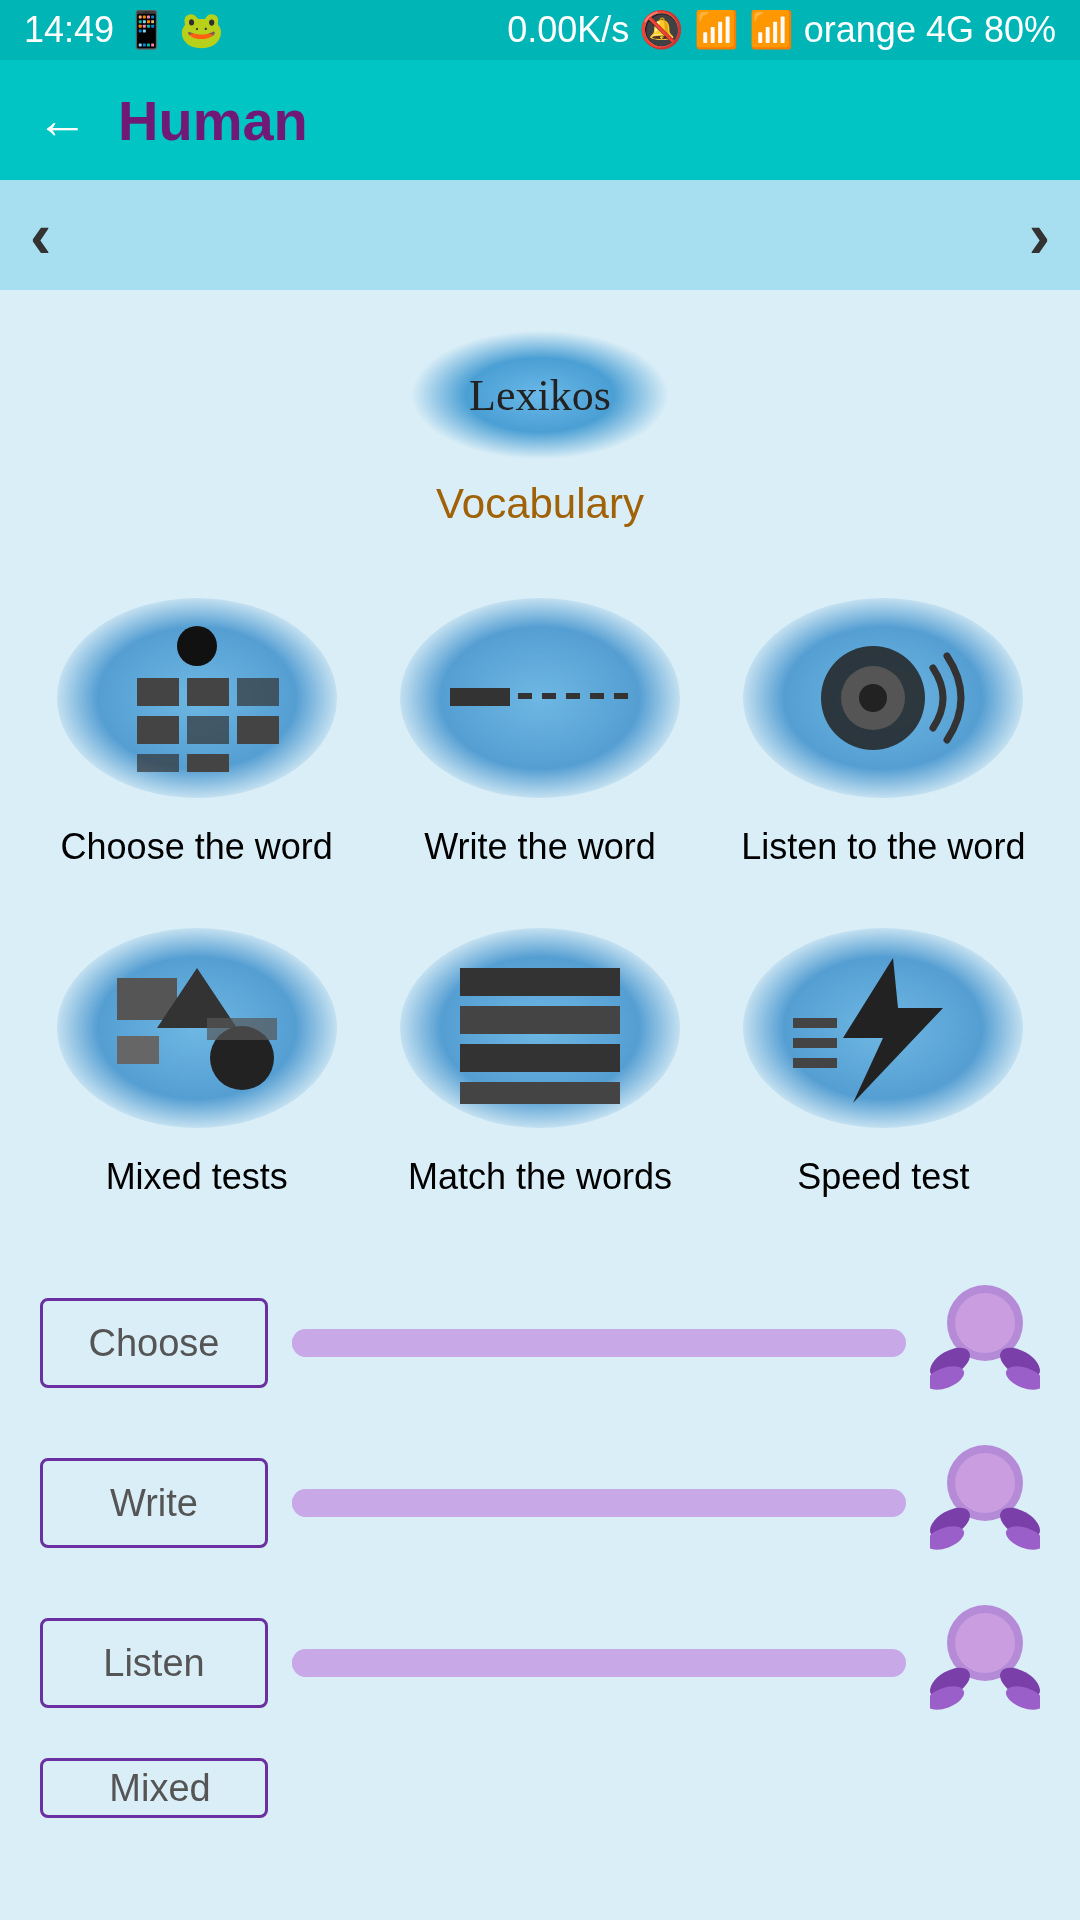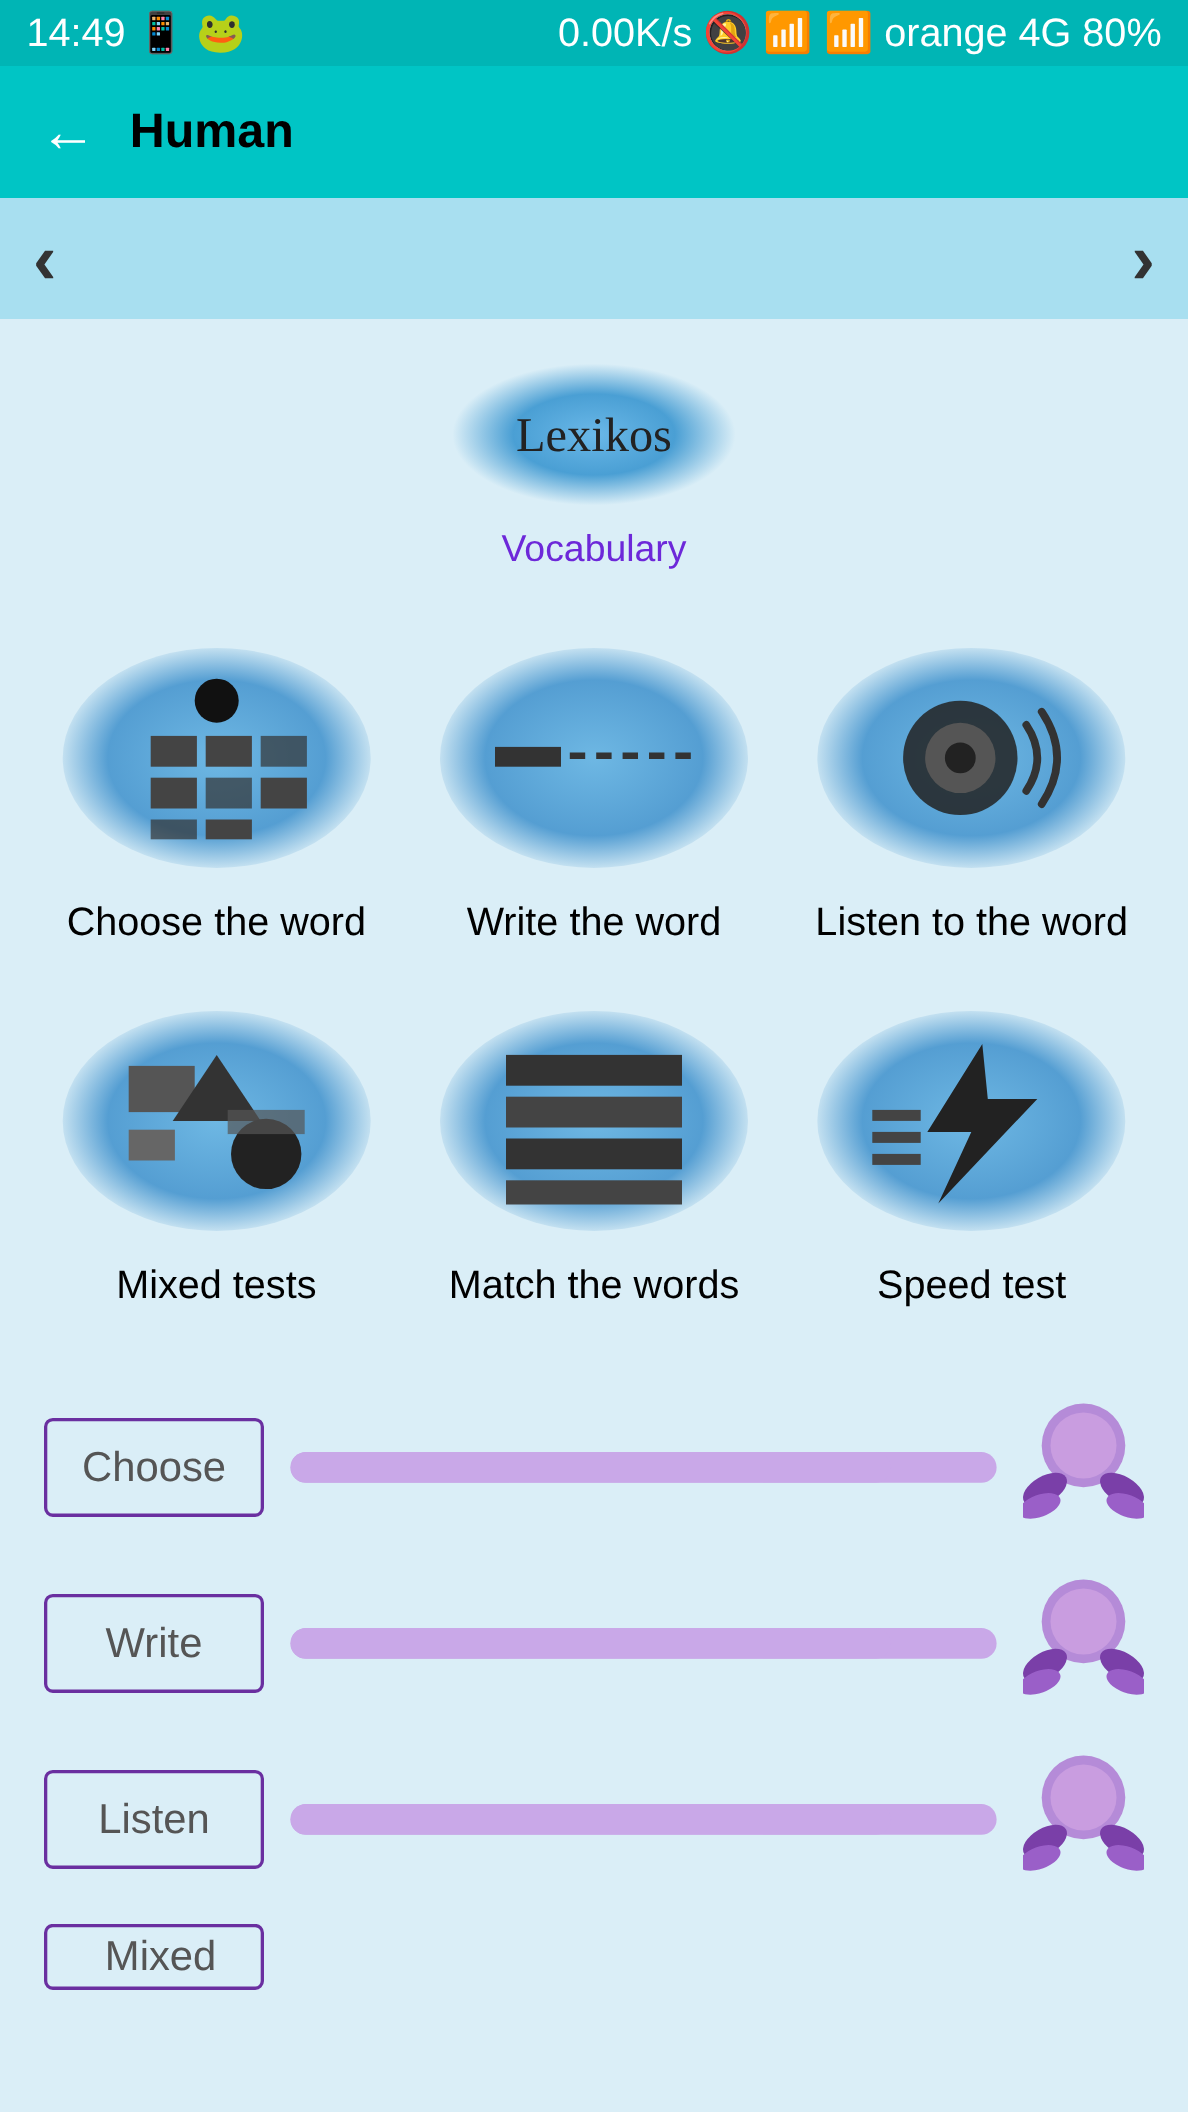--- a/index.html
+++ b/index.html
@@ -38,22 +38,22 @@
       padding: 0 36px;
       gap: 30px;
     }
     .app-bar-back {
       color: white;
       font-size: 52px;
       cursor: pointer;
       font-weight: bold;
     }
     .app-bar-title {
-      color: #000000;
-      font-size: 44px;
+      color: #701a75;
+      font-size: 56px;
       font-weight: bold;
     }
 
     
     .category-nav {
       width: 100%;
       height: 110px;
       background-color: #a8dff0;
       display: flex;
       align-items: center;
@@ -101,22 +101,22 @@
       justify-content: center;
       position: relative;
     }
     .lexikos-text {
       font-size: 44px;
       color: #222;
       font-family: 'Brush Script MT', cursive, serif;
       z-index: 1;
     }
     .vocab-label {
-      font-size: 34px;
-      color: #6d28d9;
+      font-size: 42px;
+      color: #a16207;
     }
 
     
     .activity-grid {
       display: grid;
       grid-template-columns: 1fr 1fr 1fr;
       gap: 50px 30px;
       margin-bottom: 80px;
     }
     .activity-card {
@@ -157,21 +157,21 @@
       display: flex;
       flex-direction: column;
       gap: 30px;
     }
     .progress-row {
       display: flex;
       align-items: center;
       gap: 24px;
     }
     .progress-btn {
-      width: 200px;
+      width: 228px;
       height: 90px;
       border: 3px solid #6a2fa0;
       border-radius: 8px;
       background: transparent;
       color: #555;
       font-size: 38px;
       cursor: pointer;
       flex-shrink: 0;
       display: flex;
       align-items: center;

